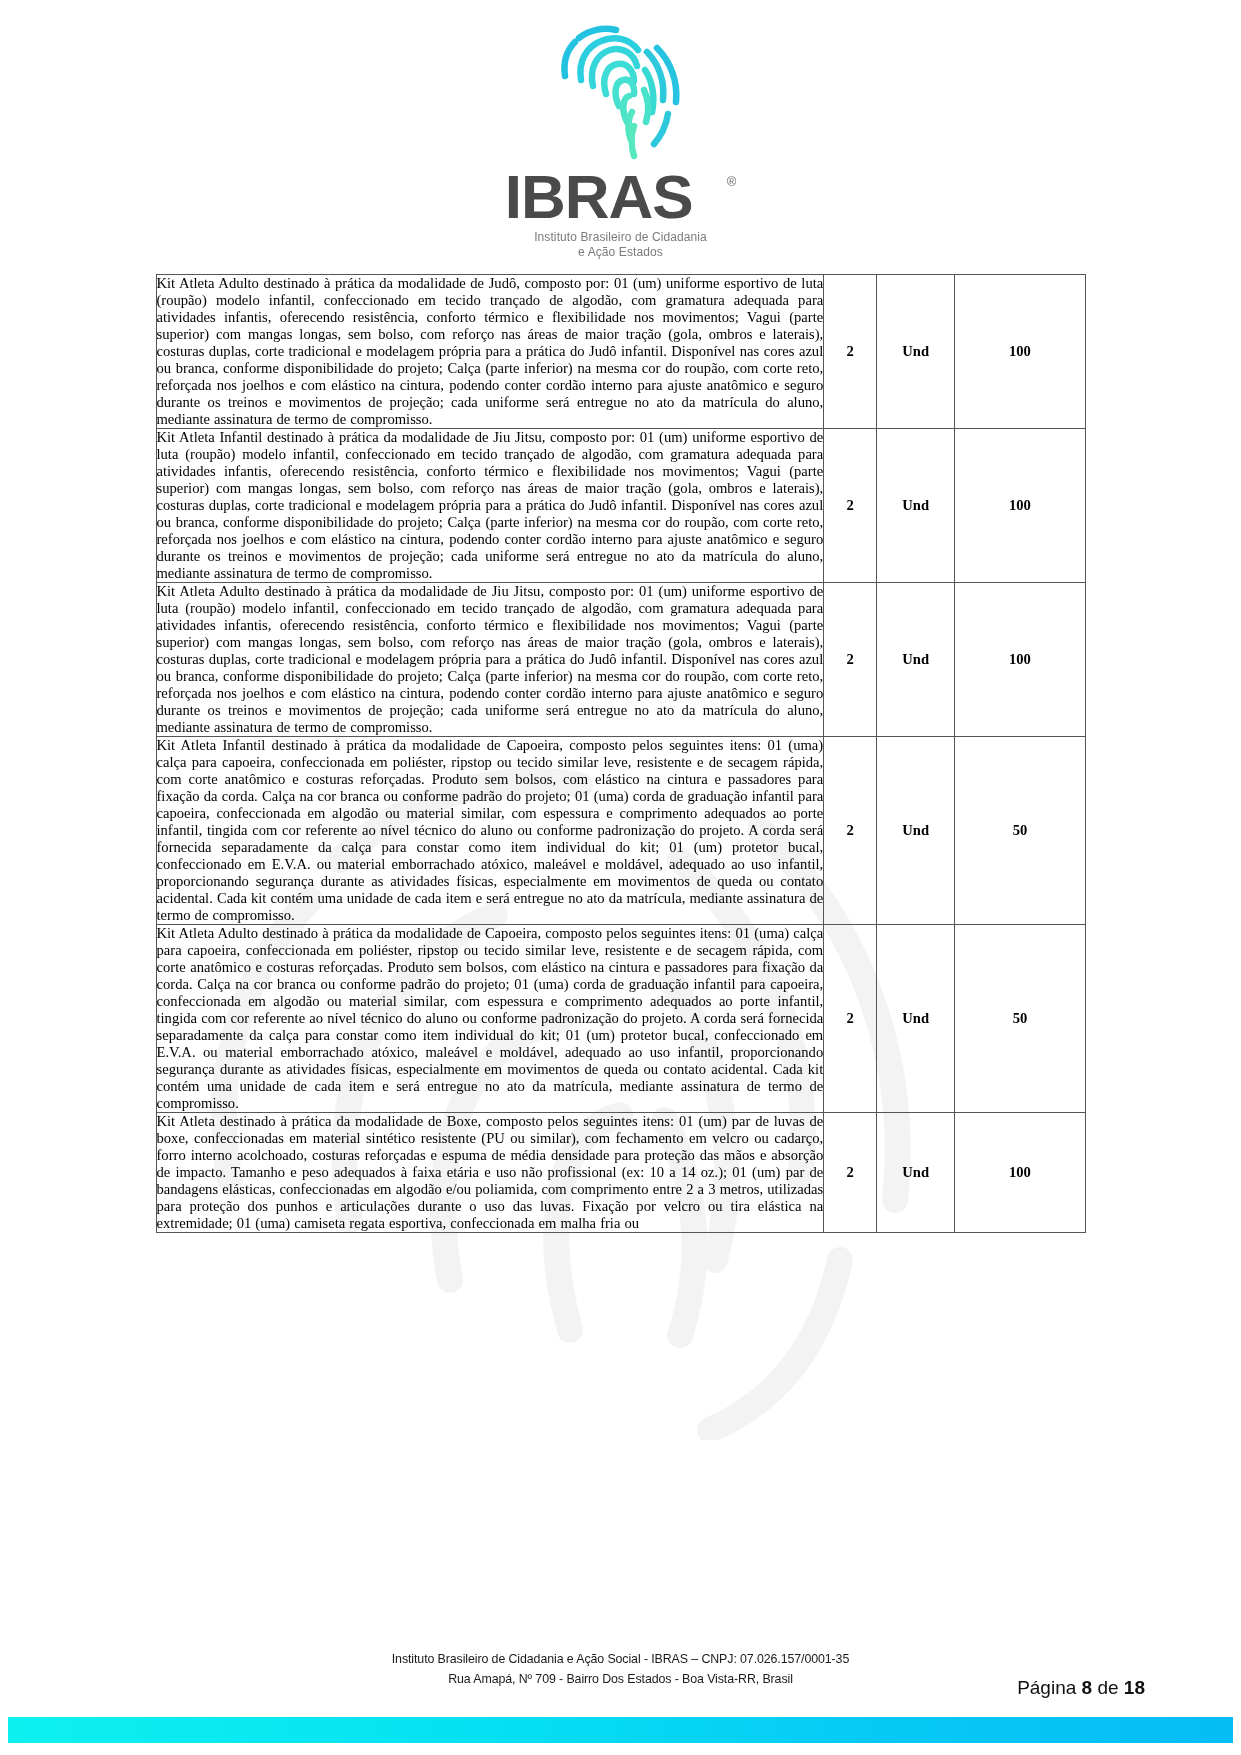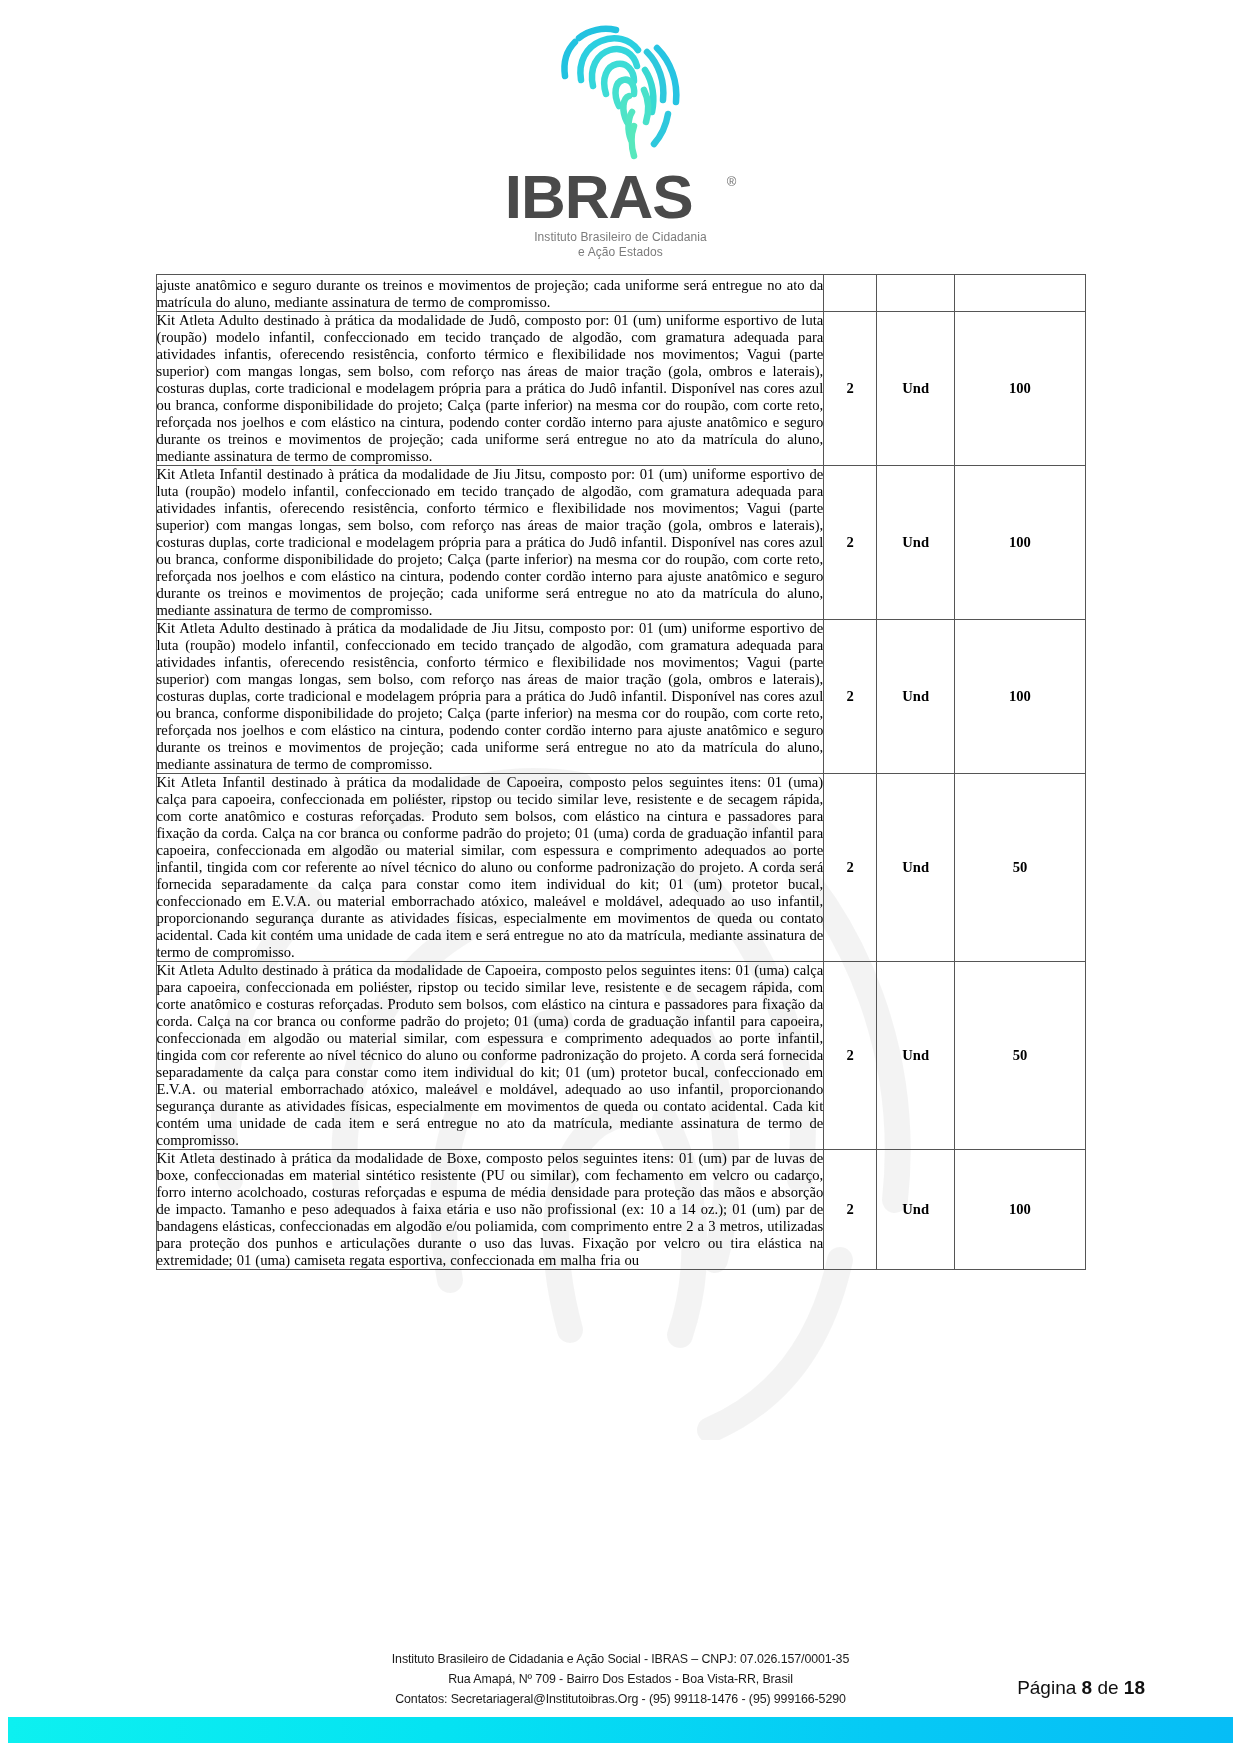--- a/index.html
+++ b/index.html
@@ -211,26 +211,20 @@
     <path d="M520 420 C575 500 590 610 565 700"></path>
     <path d="M515 560 C550 630 552 710 530 775"></path>
     <path d="M690 700 C672 782 630 840 560 870"></path>
   </g>
 </svg>
 
 <div class="table-wrap">
   <table class="items">
     <tbody>
 
-      <tr class="row-cont">
-        <td class="desc">ajuste anatômico e seguro durante os treinos e movimentos de projeção; cada uniforme será entregue no ato da matrícula do aluno, mediante assinatura de termo de compromisso.</td>
-        <td class="qty"></td>
-        <td class="unit"></td>
-        <td class="amount"></td>
-      </tr>
 
       <tr>
         <td class="desc">Kit Atleta Adulto destinado à prática da modalidade de Judô, composto por: 01 (um) uniforme esportivo de luta (roupão) modelo infantil, confeccionado em tecido trançado de algodão, com gramatura adequada para atividades infantis, oferecendo resistência, conforto térmico e flexibilidade nos movimentos; Vagui (parte superior) com mangas longas, sem bolso, com reforço nas áreas de maior tração (gola, ombros e laterais), costuras duplas, corte tradicional e modelagem própria para a prática do Judô infantil. Disponível nas cores azul ou branca, conforme disponibilidade do projeto; Calça (parte inferior) na mesma cor do roupão, com corte reto, reforçada nos joelhos e com elástico na cintura, podendo conter cordão interno para ajuste anatômico e seguro durante os treinos e movimentos de projeção; cada uniforme será entregue no ato da matrícula do aluno, mediante assinatura de termo de compromisso.</td>
         <td class="qty">2</td>
         <td class="unit">Und</td>
         <td class="amount">100</td>
       </tr>
 
       <tr>
         <td class="desc">Kit Atleta Infantil destinado à prática da modalidade de Jiu Jitsu, composto por: 01 (um) uniforme esportivo de luta (roupão) modelo infantil, confeccionado em tecido trançado de algodão, com gramatura adequada para atividades infantis, oferecendo resistência, conforto térmico e flexibilidade nos movimentos; Vagui (parte superior) com mangas longas, sem bolso, com reforço nas áreas de maior tração (gola, ombros e laterais), costuras duplas, corte tradicional e modelagem própria para a prática do Judô infantil. Disponível nas cores azul ou branca, conforme disponibilidade do projeto; Calça (parte inferior) na mesma cor do roupão, com corte reto, reforçada nos joelhos e com elástico na cintura, podendo conter cordão interno para ajuste anatômico e seguro durante os treinos e movimentos de projeção; cada uniforme será entregue no ato da matrícula do aluno, mediante assinatura de termo de compromisso.</td>
@@ -269,21 +263,20 @@
 
     </tbody>
   </table>
 </div>
 
 <div class="page-footer">
   <div class="footer-inner">
     <div class="footer-text">
       <div>Instituto Brasileiro de Cidadania e Ação Social - IBRAS – CNPJ: 07.026.157/0001-35</div>
       <div>Rua Amapá, Nº 709 - Bairro Dos Estados - Boa Vista-RR, Brasil</div>
-      <div>Contatos: Secretariageral@Institutoibras.Org - (95) 99118-1476 - (95) 999166-5290</div>
     </div>
     <div class="page-num">
       <span>Página</span>
       <b>8</b>
       <span>de</span>
       <b>18</b>
     </div>
     <div class="accent-bar"></div>
   </div>
 </div>

